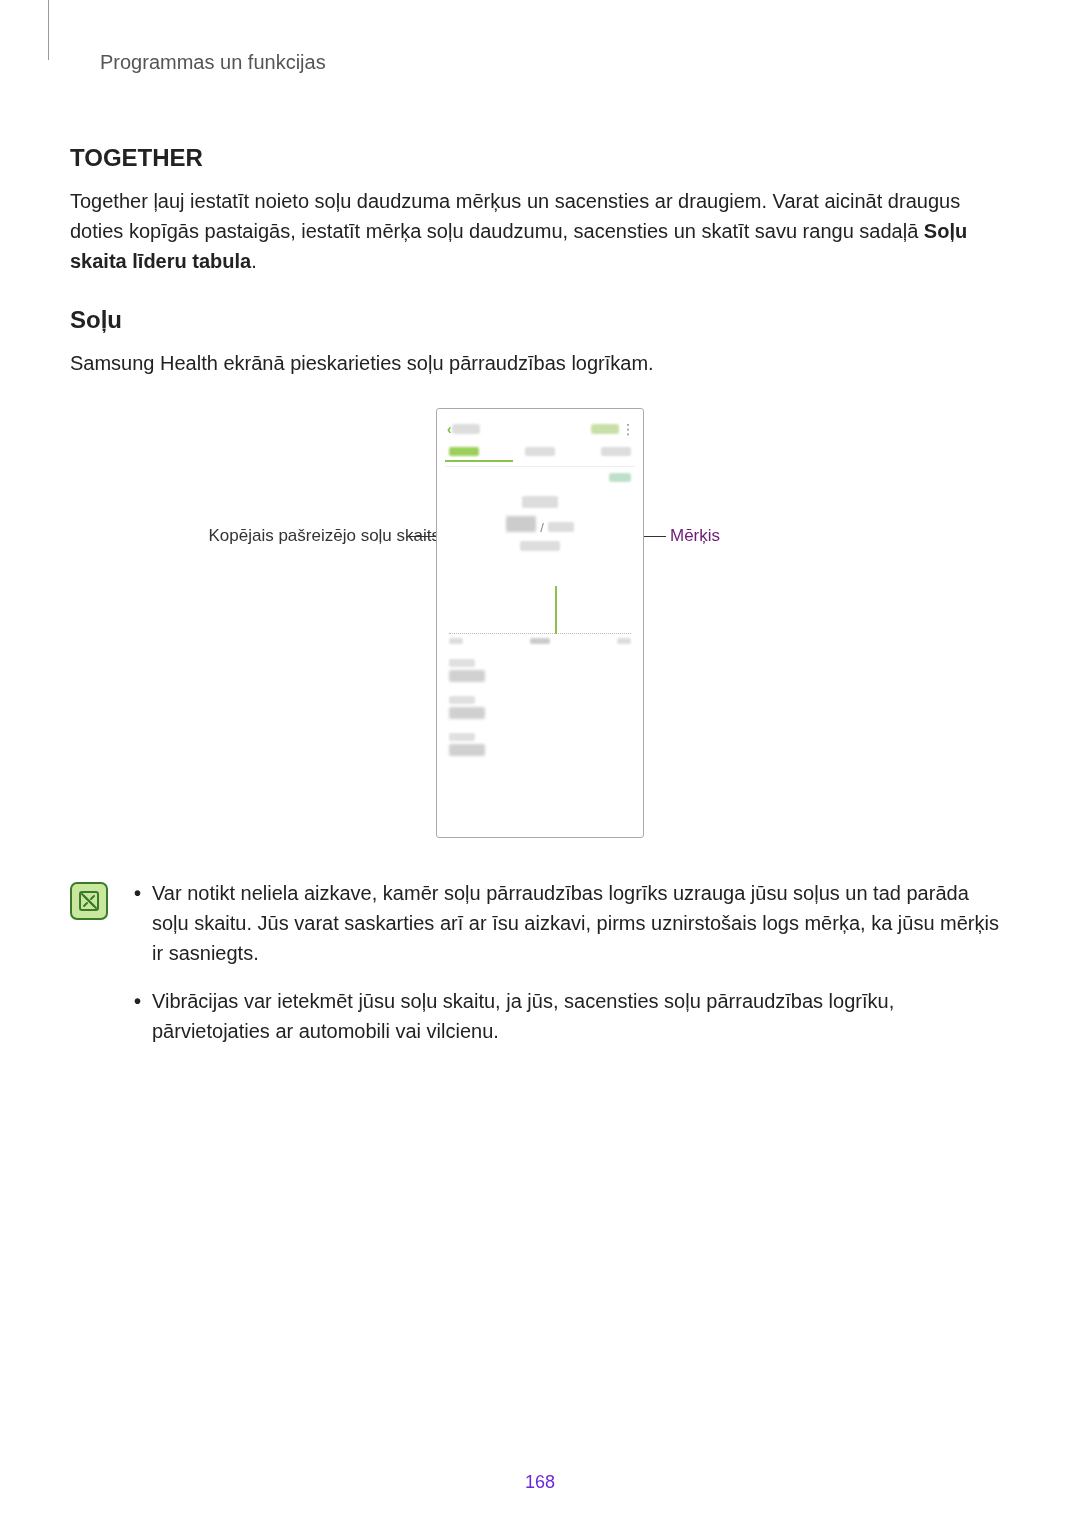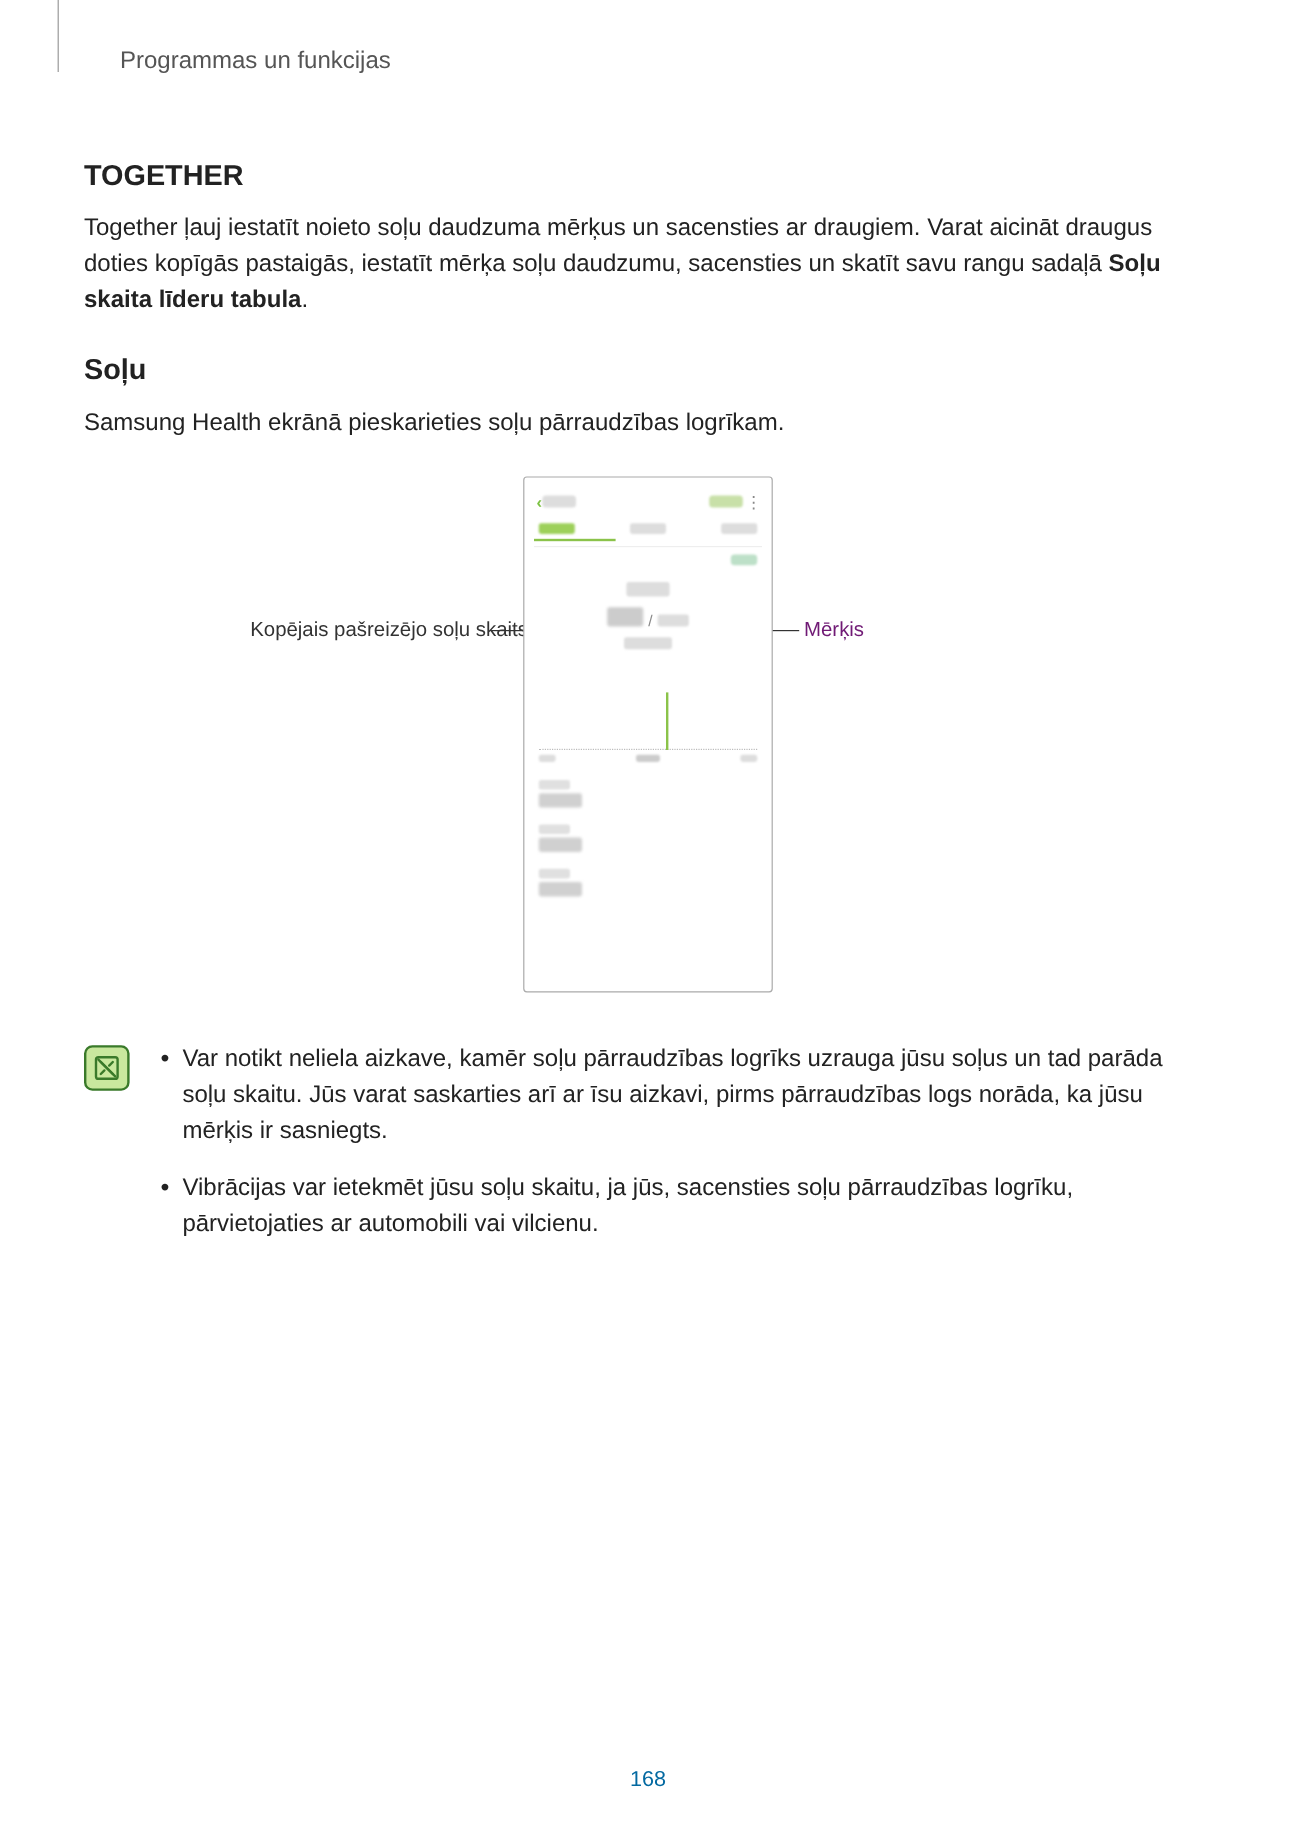--- a/index.html
+++ b/index.html
@@ -5,21 +5,21 @@
   * { margin: 0; padding: 0; box-sizing: border-box; }
   body {
     font-family: Arial, Helvetica, sans-serif;
     background: #fff;
     width: 1080px;
     height: 1527px;
     position: relative;
     color: #222;
   }
   .page {
-    padding: 40px 70px 0 70px;
+    padding: 51px 70px 0 70px;
     position: relative;
     height: 100%;
   }
   .side-line {
     position: absolute;
     left: 48px;
     top: 0;
     width: 1px;
     height: 60px;
     background: #999;
@@ -242,21 +242,21 @@
     left: 4px;
     top: 0;
     font-weight: bold;
   }
   .page-number {
     position: absolute;
     bottom: 34px;
     left: 0; right: 0;
     text-align: center;
     font-size: 18px;
-    color: #0369a1;
+    color: #6d28d9;
   }
 </style>
 </head>
 <body>
 
 <div class="page">
   <div class="side-line"></div>
   <div class="header-title">Programmas un funkcijas</div>
 
   <div class="section-title">TOGETHER</div>
@@ -330,19 +330,19 @@
 
   <div class="note-block">
     <div class="note-icon">
       <svg viewBox="0 0 24 24" fill="none" stroke="#3a7a2a" stroke-width="2">
         <rect x="3" y="3" width="18" height="18" rx="2"></rect>
         <path d="M7 7 L17 17 M7 17 L10 14 M17 7 L14 10" stroke-linecap="round"></path>
         <path d="M5 5 L19 19" stroke-linecap="round"></path>
       </svg>
     </div>
     <ul class="note-list">
-      <li>Var notikt neliela aizkave, kamēr soļu pārraudzības logrīks uzrauga jūsu soļus un tad parāda soļu skaitu. Jūs varat saskarties arī ar īsu aizkavi, pirms pārraudzības logs norāda, ka jūsu mērķis ir sasniegts.</li>
+      <li>Var notikt neliela aizkave, kamēr soļu pārraudzības logrīks uzrauga jūsu soļus un tad parāda soļu skaitu. Jūs varat saskarties arī ar īsu aizkavi, pirms uznirstošais logs mērķa, ka jūsu mērķis ir sasniegts.</li>
       <li>Vibrācijas var ietekmēt jūsu soļu skaitu, ja jūs, sacensties soļu pārraudzības logrīku, pārvietojaties ar automobili vai vilcienu.</li>
     </ul>
   </div>
 
   <div class="page-number">168</div>
 </div>
 
 </body></html>

